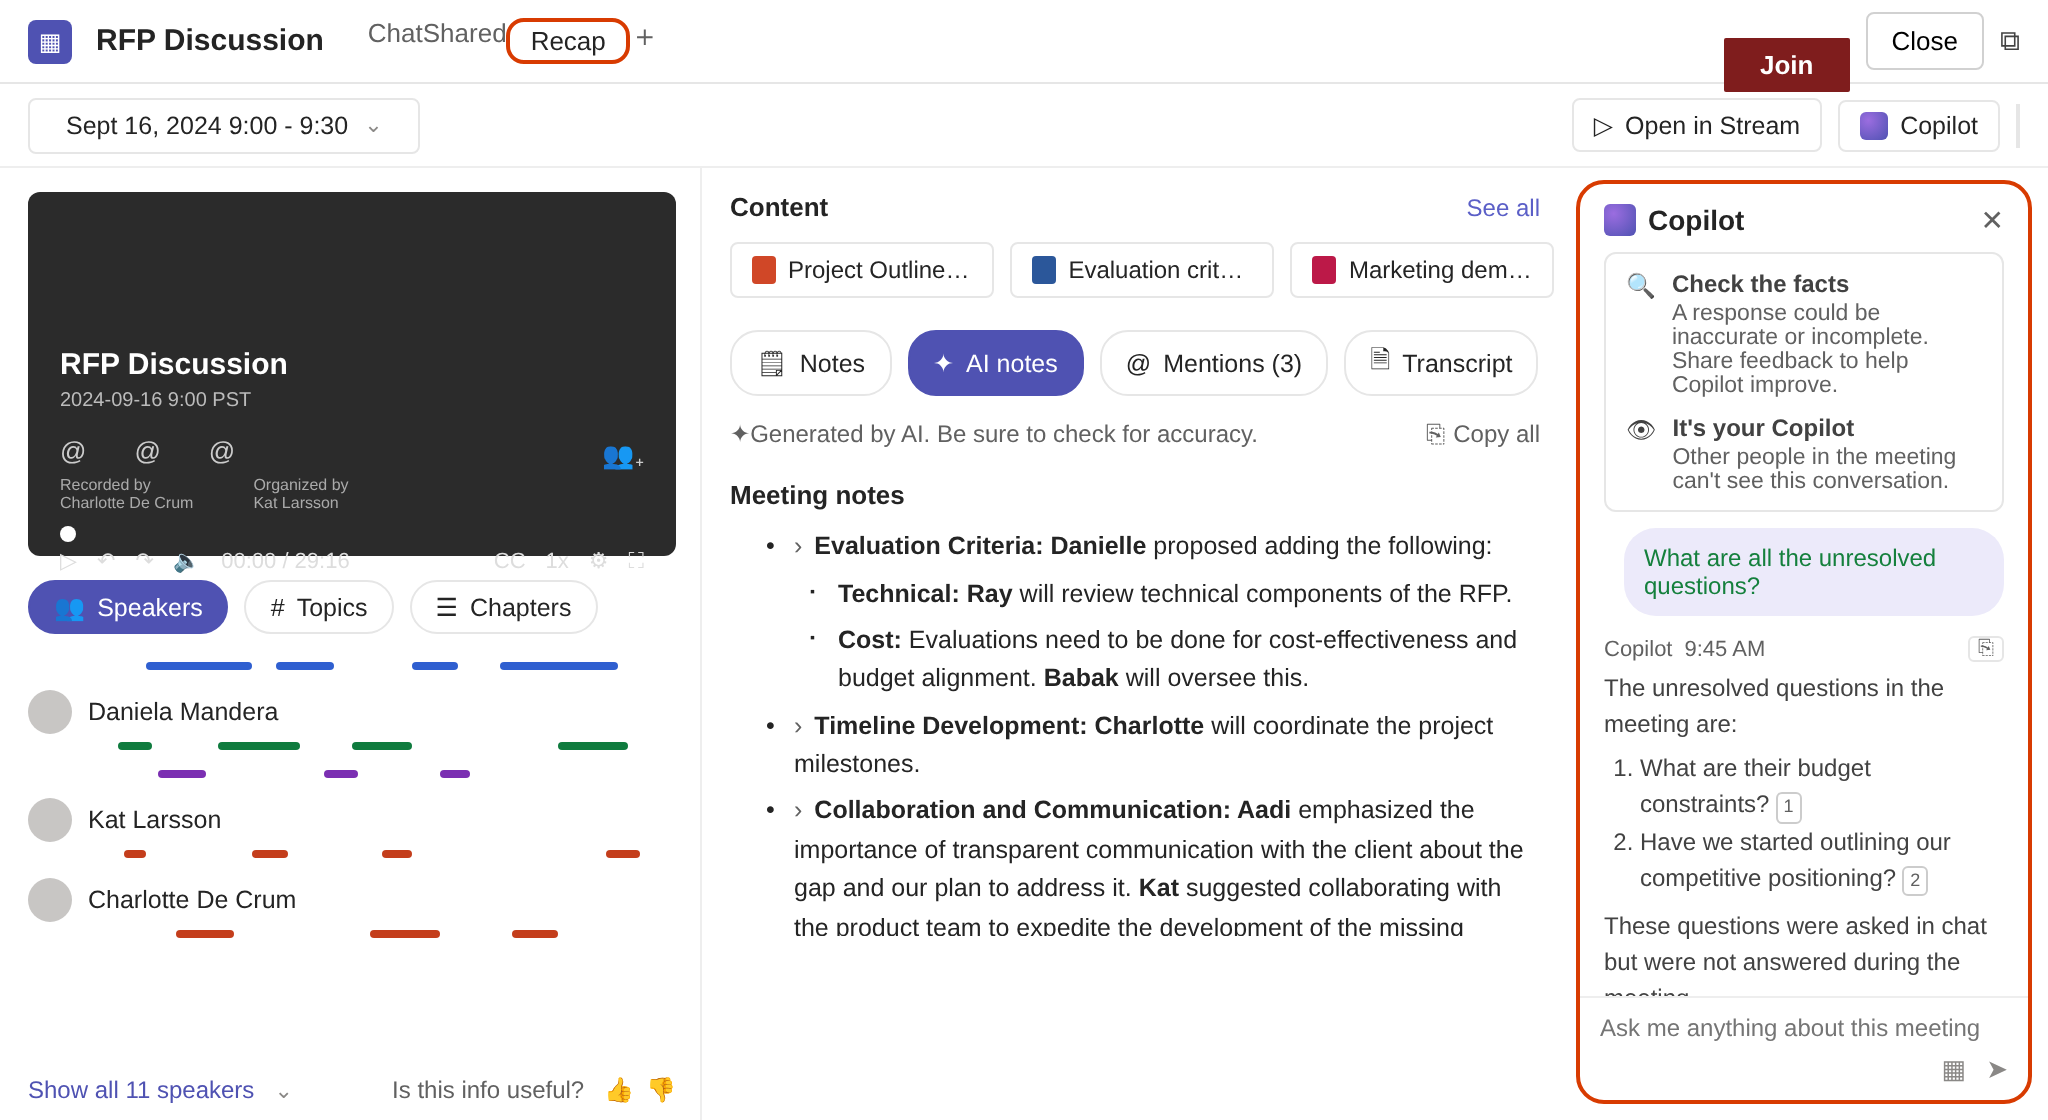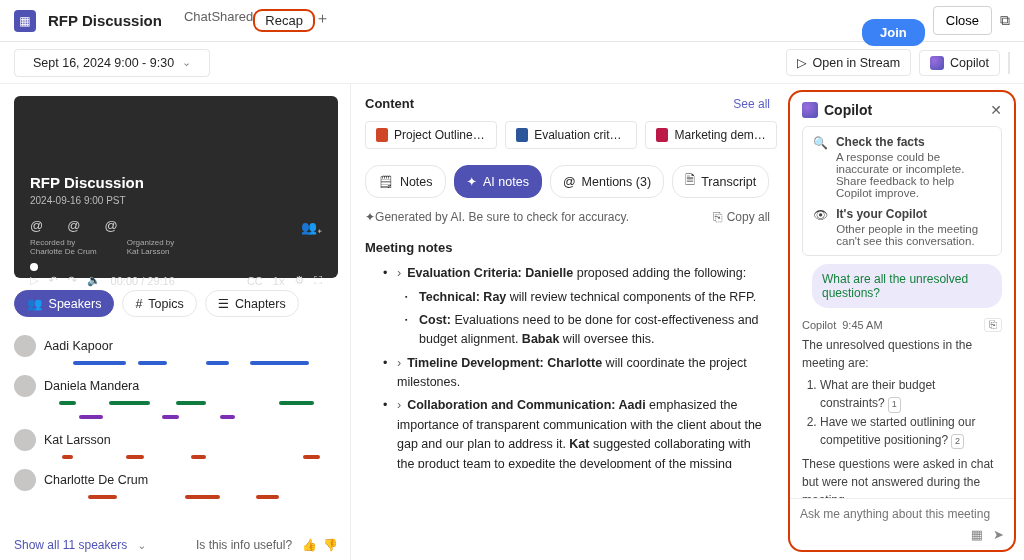--- a/index.html
+++ b/index.html
@@ -6,21 +6,21 @@
   body { background: #fff; width: 1024px; height: 560px; overflow: hidden; font-size: 12.5px; color: #242424; }
   
   .topbar { display: flex; align-items: center; height: 42px; padding: 0 14px; border-bottom: 1px solid #e6e6e6; gap: 8px; }
   .app-icon { width: 22px; height: 22px; background: #4f52b2; border-radius: 4px; display:flex; align-items:center; justify-content:center; color:#fff; font-size:12px; }
   .topbar-title { font-weight: 700; font-size: 15px; margin-left: 4px; }
   .topbar-tabs { display: flex; margin-left: 14px; font-size: 13px; color: #616161; }
   .topbar-tab { cursor: pointer; }
   .topbar-tab.ring { border: 2px solid #d83b01; border-radius: 9px; padding: 2px 10px; color: #242424; }
   .plus { color: #616161; font-size: 15px; cursor:pointer; }
   .topbar-spacer { flex: 1; }
-  .btn-join { background: #3b82f6; color: #fff; border: none; border-radius: 12px; padding: 6px 18px; font-size: 13px; font-weight: 600; cursor: pointer; margin-top: 24px; }
+  .btn-join { background: #7f1d1d; color: #fff; border: none; border-radius: 1px; padding: 6px 18px; font-size: 13px; font-weight: 600; cursor: pointer; margin-top: 24px; }
   .btn-close { background: #fff; border: 1px solid #d1d1d1; border-radius: 4px; padding: 6px 12px; font-size: 13px; cursor: pointer; }
   .popout-icon { font-size: 14px; color: #424242; cursor: pointer; }
   
   .subbar { display: flex; align-items: center; height: 42px; padding: 0 14px; gap: 8px; border-bottom: 1px solid #eee; }
   .datebox { border: 1px solid #e6e6e6; border-radius: 4px; padding: 6px 18px; display:flex; align-items:center; gap:8px; font-size:12.5px; cursor:pointer;}
   .chev { color:#8a8886; font-size:11px;}
   .subbar-spacer { flex:1; }
   .sub-btn { border: 1px solid #e6e6e6; border-radius: 4px; padding: 5px 10px; display:flex; align-items:center; gap:6px; font-size:12.5px; cursor:pointer; background:#fff; }
   .copilot-glyph { width:14px; height:14px; background: radial-gradient(circle at 30% 30%, #9b6de0, #4f52b2); border-radius:3px; }
   .co-line { width:2px; height:22px; background:#e6e6e6; }
@@ -185,24 +185,20 @@
         <span>Topics</span>
       </div>
       <div class="chip">
         <span>☰</span>
         <span>Chapters</span>
       </div>
     </div>
 
     <div class="speakers" id="speakers-list">
         <div>
-          <div class="spk">
-            <span class="avatar"></span>
-            <span class="spk-name">Aadi Kapoor</span>
-          </div>
           <div class="spk-track">
             <span class="seg" style="left:10%;width:18%;background:#2f5fd0"></span>
             <span class="seg" style="left:32%;width:10%;background:#2f5fd0"></span>
             <span class="seg" style="left:55%;width:8%;background:#2f5fd0"></span>
             <span class="seg" style="left:70%;width:20%;background:#2f5fd0"></span>
           </div>
         </div>
         <div>
           <div class="spk">
             <span class="avatar"></span>

